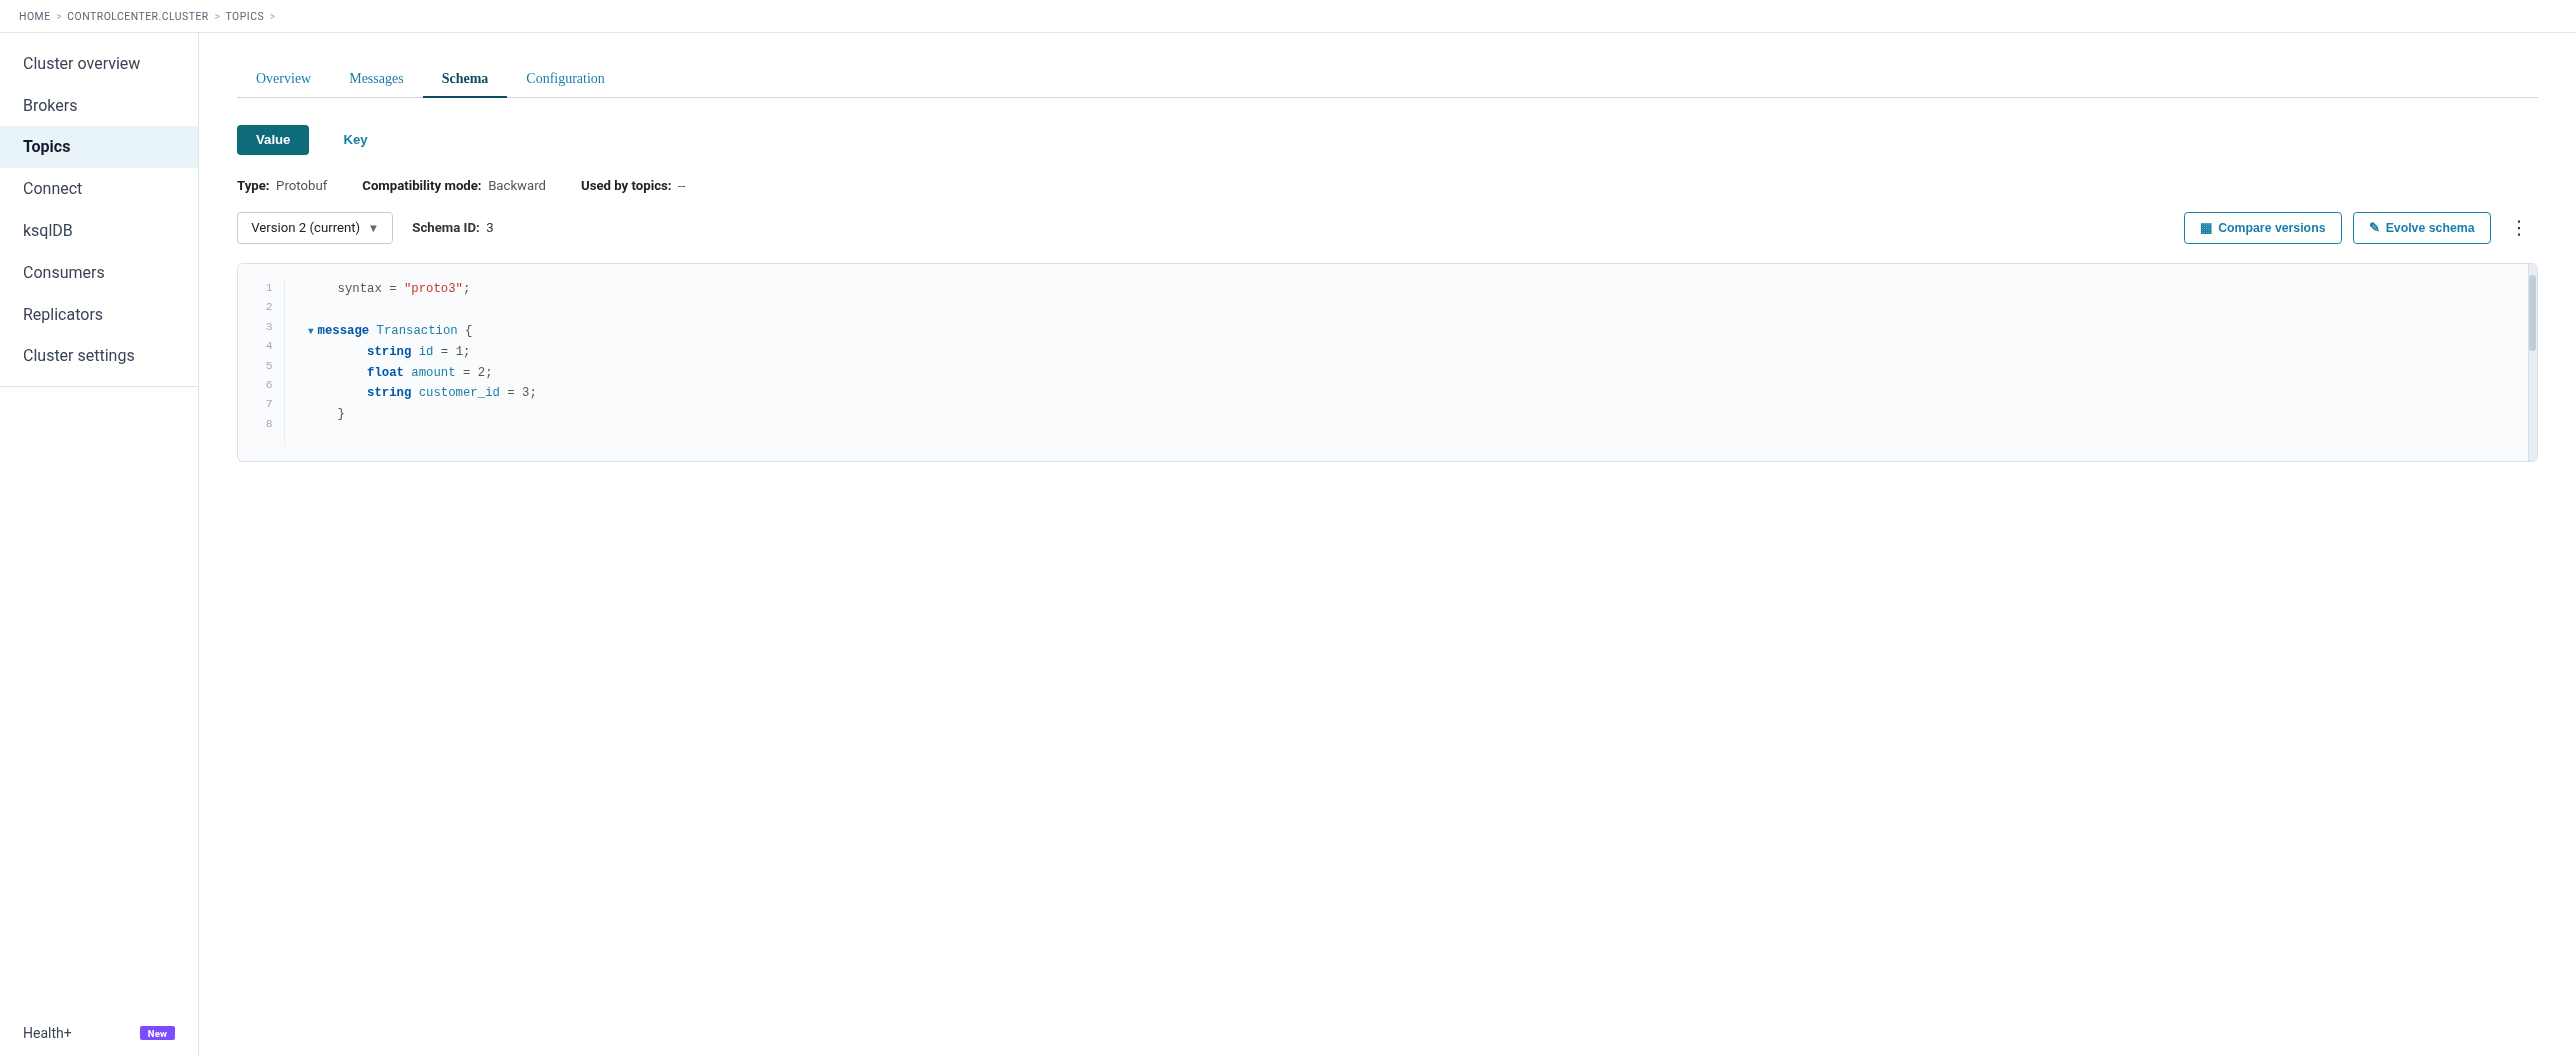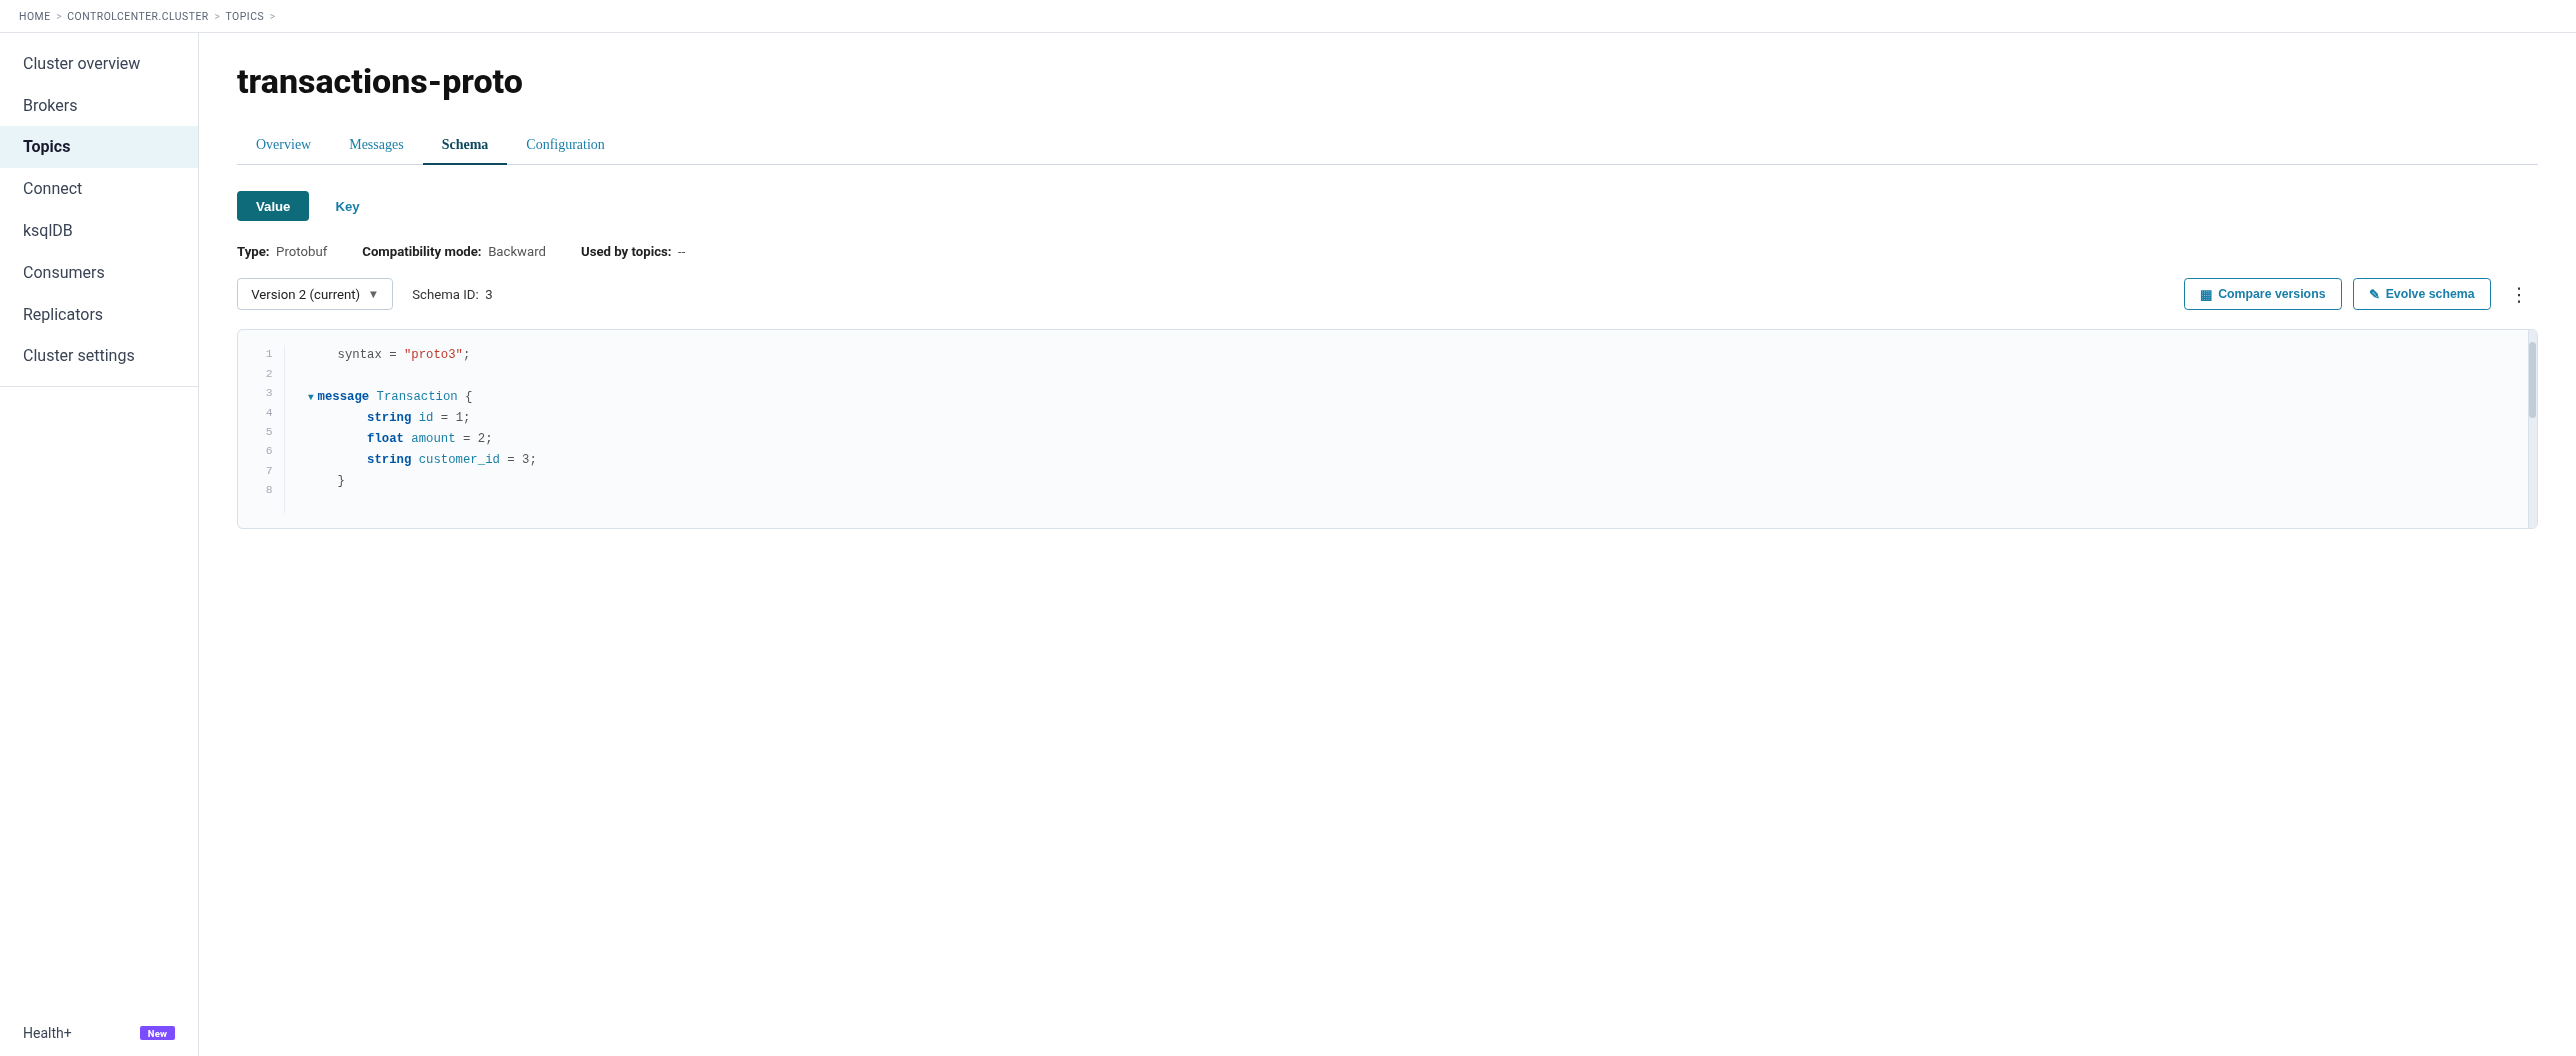--- a/index.html
+++ b/index.html
@@ -134,21 +134,21 @@
     .tab.active {
       color: #0d4a5f;
       font-weight: 700;
       border-bottom: 2.8px solid #0d4a5f;
     }
 
     
     .toggle-group {
       display: flex;
       align-items: center;
-      gap: 7px;
+      gap: 15px;
       margin-bottom: 23px;
     }
     .toggle-btn {
       padding: 7.6px 19px;
       border-radius: 3.8px;
       border: none;
       font-size: 13.2px;
       cursor: pointer;
       font-weight: 600;
       transition: background 0.15s;
@@ -209,21 +209,21 @@
     }
     .version-select-chevron {
       color: #666;
       font-size: 11.4px;
     }
     .schema-id-text {
       font-size: 13.2px;
       color: #333;
     }
     .schema-id-label {
-      font-weight: 400;
+      font-weight: 700;
     }
     .version-right {
       display: flex;
       align-items: center;
       gap: 11.4px;
     }
     .action-btn {
       display: flex;
       align-items: center;
       gap: 5.7px;
@@ -366,21 +366,20 @@
         </div>
         <hr class="sidebar-divider">
       </div>
       <div class="sidebar-bottom">
         <span class="sidebar-bottom-label">Health+</span>
         <span class="badge-new">New</span>
       </div>
     </nav>
 
     <main class="main-content">
-      <h1 class="page-title">transactions-proto</h1>
 
       <div class="tabs">
         <div class="tab">
           <span>Overview</span>
         </div>
         <div class="tab">
           <span>Messages</span>
         </div>
         <div class="tab active">
           <span>Schema</span>

